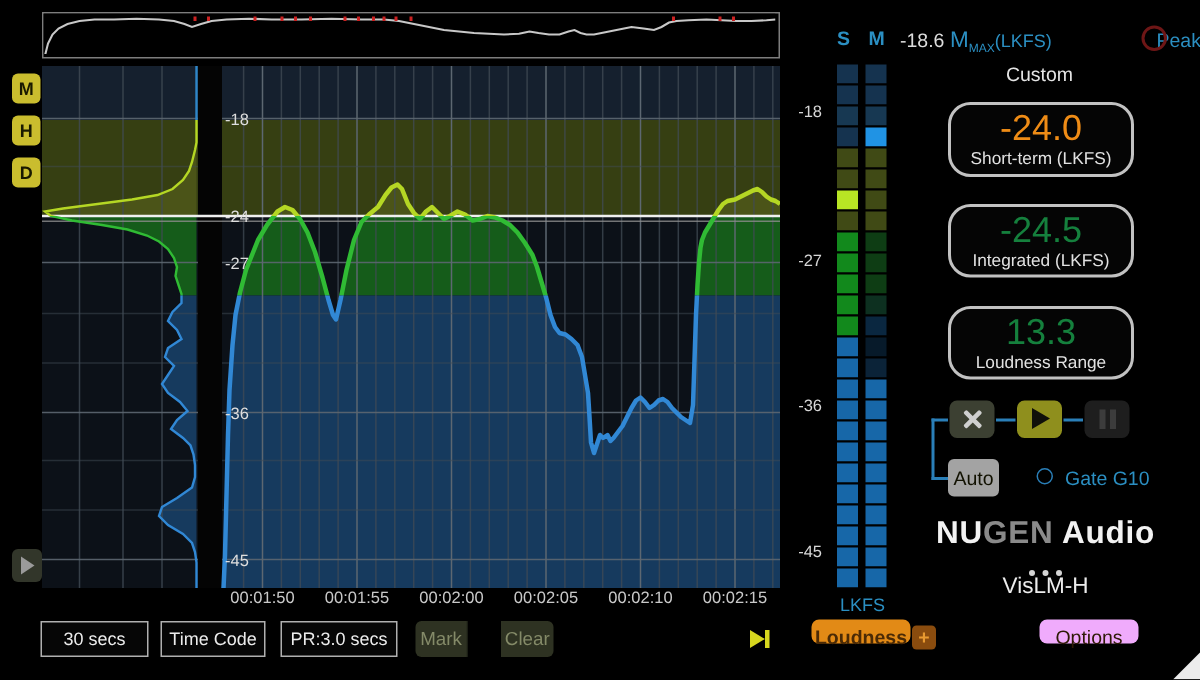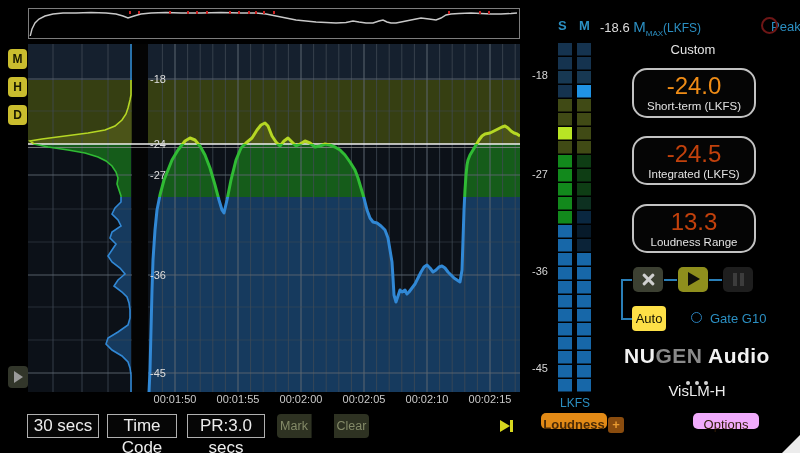--- a/index.html
+++ b/index.html
@@ -31,53 +31,53 @@
   #mmax-cluster{left:600px;top:18px;font-size:13px;color:#dcdcdc;}
   #mmax-cluster .m{color:#2b8fc2;font-size:15px;}
   #mmax-cluster sub{color:#2b8fc2;font-size:8px;}
   #mmax-cluster .units{color:#2b8fc2;font-size:12px;}
   #peak-label{left:771px;top:19px;font-size:13px;}
   #peak-ring{left:761px;top:17px;width:13px;height:13px;border:2px solid #6e1616;border-radius:50%;}
   #preset{left:632px;top:42px;width:122px;text-align:center;color:#e4e4e4;font-size:13px;}
   
   .vbox{left:632px;width:120px;border:2px solid #c2c2c2;border-radius:15px;text-align:center;background:#050505;}
   #box-short{top:68px;height:46px;} #box-int{top:136px;height:45px;} #box-range{top:204px;height:45px;}
-  .vbox .val{font-size:24px;color:#c2410c;line-height:28px;margin-top:2px;}
+  .vbox .val{font-size:24px;color:#15803d;line-height:28px;margin-top:2px;}
   #box-short .val{color:#ef8c16;}
   .vbox .lab{font-size:11.5px;color:#e2e2e2;line-height:13px;}
   
   .t-btn{width:30px;height:25px;border-radius:5px;}
   #btn-x{left:633px;top:267px;background:#3c4032;}
   #btn-x .bar{position:absolute;left:14px;top:5px;width:3px;height:15px;background:#cfcfcf;border-radius:1px;}
   #btn-x .b1{transform:rotate(45deg);} #btn-x .b2{transform:rotate(-45deg);}
   #btn-play{left:678px;top:267px;background:#8f8f1d;}
   #btn-play .tri{position:absolute;left:10px;top:5px;width:0;height:0;
       border-left:12px solid #10100a;border-top:7.5px solid transparent;border-bottom:7.5px solid transparent;}
   #btn-pause{left:723px;top:267px;background:#1e1e1e;}
   #btn-pause .p{position:absolute;top:6px;width:4px;height:13px;background:#3c3c3c;}
   #btn-pause .p1{left:10px;} #btn-pause .p2{left:17px;}
   .conn{background:#2a7fb8;}
   #conn1{left:664px;top:279px;width:13px;height:2px;}
   #conn2{left:709px;top:279px;width:13px;height:2px;}
   #bracket-v{left:621px;top:279px;width:2px;height:41px;}
   #bracket-h1{left:621px;top:279px;width:11px;height:2px;}
   #bracket-h2{left:621px;top:318px;width:11px;height:2px;}
-  #btn-auto{left:632px;top:306px;width:34px;height:25px;background:#fde047;border-radius:4px;
+  #btn-auto{left:632px;top:306px;width:34px;height:25px;background:#a3a3a3;border-radius:4px;
             color:#111100;font-size:13px;text-align:center;line-height:25px;}
   #gate-ring{left:691px;top:312px;width:9px;height:9px;border:1.5px solid #2a7fb8;border-radius:50%;}
   #gate-label{left:710px;top:311px;font-size:13px;}
   
   #logo{left:600px;top:344px;width:194px;text-align:center;font-size:21px;font-weight:bold;color:#f2f2f2;letter-spacing:0.5px;}
   #logo .gen{color:#8a8a8a;}
   #logo-dots{left:600px;top:371px;width:194px;text-align:center;}
   #logo-dots i{display:inline-block;width:4px;height:4px;border-radius:50%;background:#d4d4d4;margin:0 2.5px;}
   #product{left:600px;top:382px;width:194px;text-align:center;color:#ececec;font-size:15px;}
   
   .bbar-btn{top:414px;height:22px;border:1px solid #b0b0b0;background:#060606;color:#ececec;
-            font-size:17px;text-align:center;line-height:22px;}
+            font-size:12px;text-align:center;line-height:22px;}
   #btn-30secs{left:27px;width:70px;}
   #btn-timecode{left:107px;width:68px;}
   #btn-pr{left:187px;width:76px;}
   .mc-btn{top:414px;height:24px;background:#2e3222;color:#848a68;font-size:12.5px;text-align:center;line-height:24px;}
   #btn-mark{left:277px;width:34px;border-radius:4px 0 0 4px;border-right:1px solid #1a1d14;}
   #btn-clear{left:312px;width:35px;border-radius:0 4px 4px 0;margin-left:22px;}
   #skip-icon{left:499px;top:418px;width:16px;height:16px;}
   .tab{top:413px;height:16px;border-radius:5px;font-size:13px;text-align:center;line-height:24px;}
   #btn-loudness{left:541px;width:66px;background:#e28a16;color:#4a2a06;font-weight:bold;}
   #btn-plus{left:608px;top:417px;width:16px;height:16px;background:#8a4c0e;border-radius:3px;

